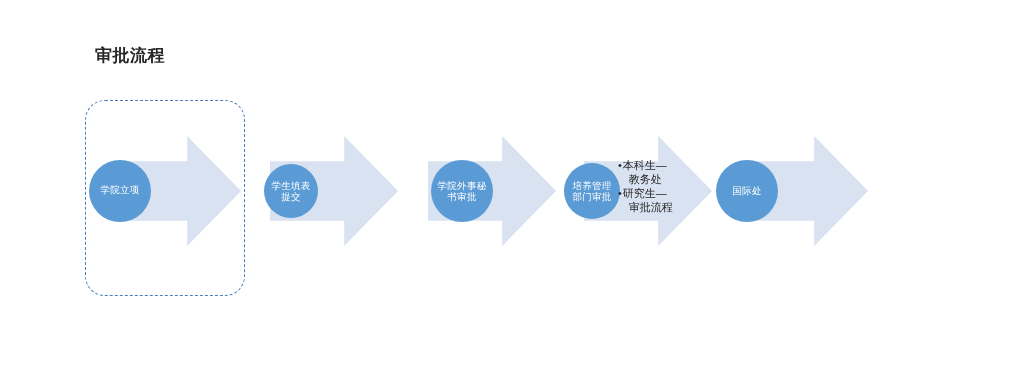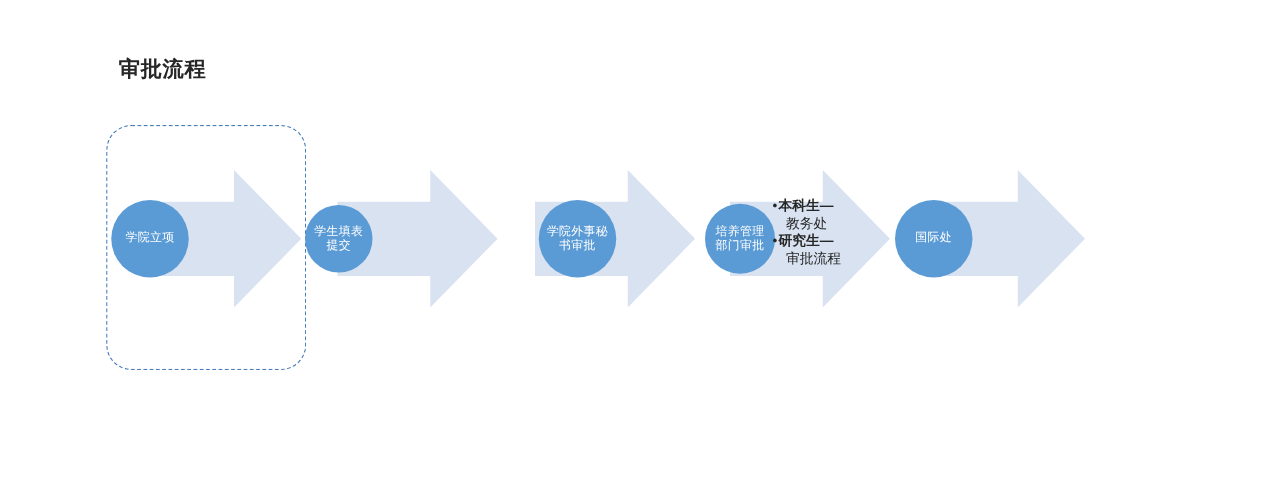--- a/index.html
+++ b/index.html
@@ -96,21 +96,20 @@
     white-space: nowrap;
   }
   #annotation .bullet-dot {
     font-size: 11px;
     line-height: 1.28;
     margin-right: 1px;
     color: #262626;
   }
   #annotation .bullet-text {
     display: block;
-    font-weight: bold;
   }
   #annotation .bullet-cont {
     display: block;
     padding-left: 6px;
   }
 </style>
 </head>
 <body>
 
 <div id="canvas">
@@ -126,21 +125,21 @@
         <polygon points="428.0,161.3 502.2,161.3 502.2,136.0 556.0,191.0 502.2,246.0 502.2,220.7 428.0,220.7" fill="#d9e2f1" class="arrow-shape"></polygon>
         <polygon points="584.0,161.3 658.2,161.3 658.2,136.0 712.0,191.0 658.2,246.0 658.2,220.7 584.0,220.7" fill="#d9e2f1" class="arrow-shape"></polygon>
         <polygon points="740.0,161.3 814.2,161.3 814.2,136.0 868.0,191.0 814.2,246.0 814.2,220.7 740.0,220.7" fill="#d9e2f1" class="arrow-shape"></polygon>
       </g>
   </svg>
 
   <div id="circles-layer">
       <div class="step-circle" style="left: 89px; top: 160px; width: 62px; height: 62px; background: rgb(91, 155, 213); font-family: Liberation Mono, monospace;">
         <span class="circle-label">学院立项</span>
       </div>
-      <div class="step-circle" style="left: 244px; top: 164px; width: 54px; height: 54px; background: rgb(91, 155, 213);">
+      <div class="step-circle" style="left: 264px; top: 164px; width: 54px; height: 54px; background: rgb(91, 155, 213);">
         <span class="circle-label">学生填表提交</span>
       </div>
       <div class="step-circle" style="left: 407px; top: 160px; width: 62px; height: 62px; background: rgb(91, 155, 213); margin-left: 24px;">
         <span class="circle-label">学院外事秘书审批</span>
       </div>
       <div class="step-circle" style="left: 564px; top: 163px; width: 56px; height: 56px; background: rgb(91, 155, 213);">
         <span class="circle-label">培养管理部门审批</span>
       </div>
       <div class="step-circle" style="left: 716px; top: 160px; width: 62px; height: 62px; background: rgb(91, 155, 213);">
         <span class="circle-label">国际处</span>

